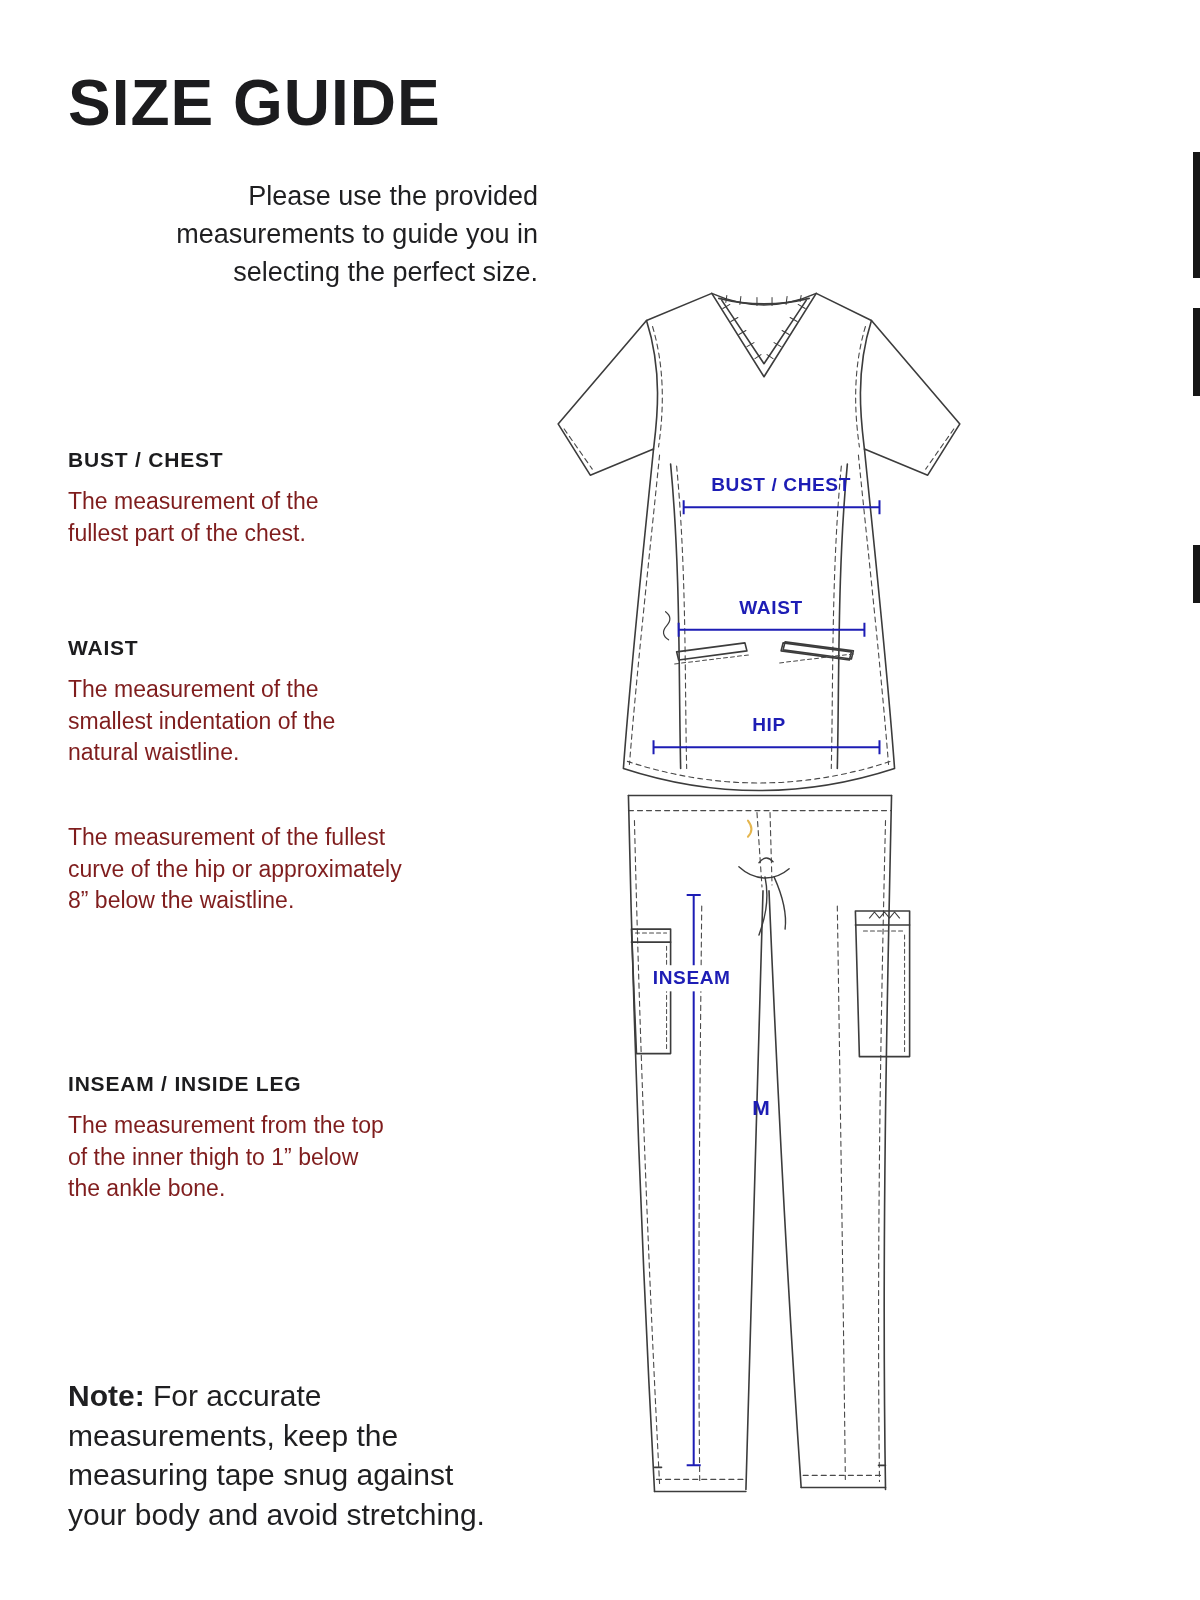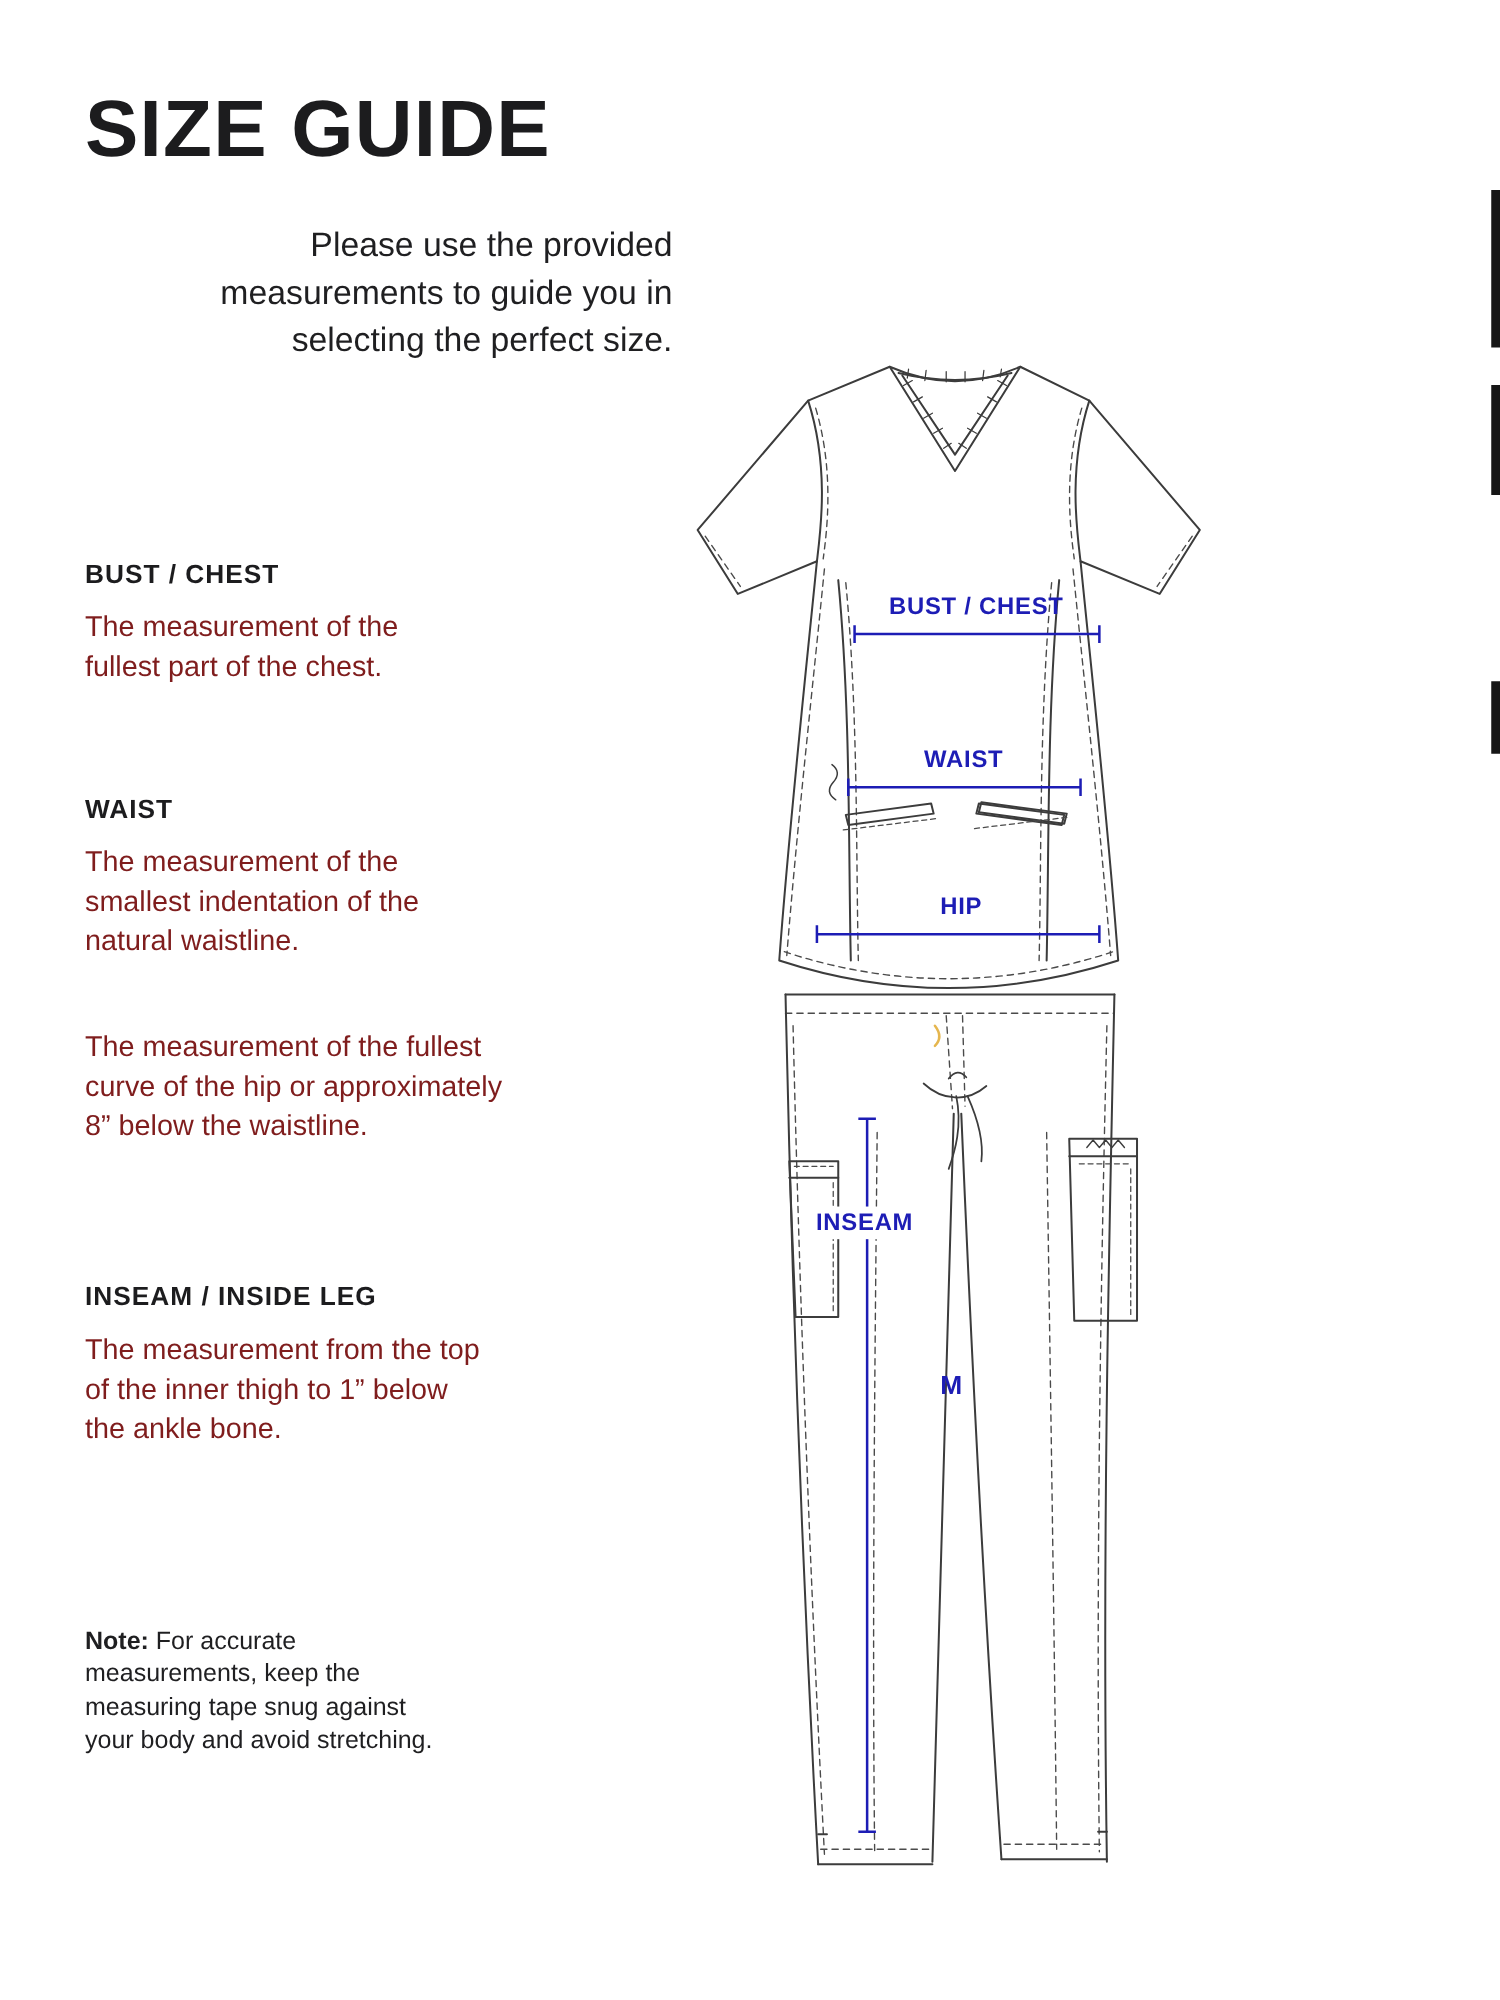--- a/index.html
+++ b/index.html
@@ -18,22 +18,22 @@
   }
   .measure{position:absolute;left:68px;width:440px;}
   .measure h2{
     margin:0 0 14px 0;font-size:21px;font-weight:bold;
     letter-spacing:0.8px;color:#1c1c1e;
   }
   .measure p{
     margin:0;font-size:23px;line-height:1.38;color:#7f1d1d;white-space:pre-line;
   }
   .note{
-    position:absolute;left:68px;top:1300px;margin:0;width:420px;
-    font-size:20px;line-height:1.32;color:#1f1f21;
+    position:absolute;left:68px;top:1376px;margin:0;width:420px;
+    font-size:30px;line-height:1.32;color:#1f1f21;
   }
   .note .note-body{white-space:pre-line;}
   .diagram-wrap{position:absolute;left:528px;top:276px;width:472px;height:1270px;}
   .edge-mark{position:absolute;right:0;width:7px;background:#161616;}
   svg text.blue-label{
     font-family:"Liberation Sans", sans-serif;font-weight:bold;font-size:19px;
     letter-spacing:0.6px;
   }
   svg text.blue-size{
     font-family:"Liberation Sans", sans-serif;font-weight:bold;font-size:21px;
@@ -60,21 +60,21 @@
 smallest indentation of the
 natural waistline.</p>
 </section>
 
 <section class="measure" style="top:822px">
   <p>The measurement of the fullest
 curve of the hip or approximately
 8” below the waistline.</p>
 </section>
 
-<section class="measure" style="top:1026px">
+<section class="measure" style="top:1072px">
   <h2>INSEAM / INSIDE LEG</h2>
   <p>The measurement from the top
 of the inner thigh to 1” below
 the ankle bone.</p>
 </section>
 
 <p class="note"><strong>Note:</strong> <span class="note-body">For accurate
 measurements, keep the
 measuring tape snug against
 your body and avoid stretching.</span></p>

